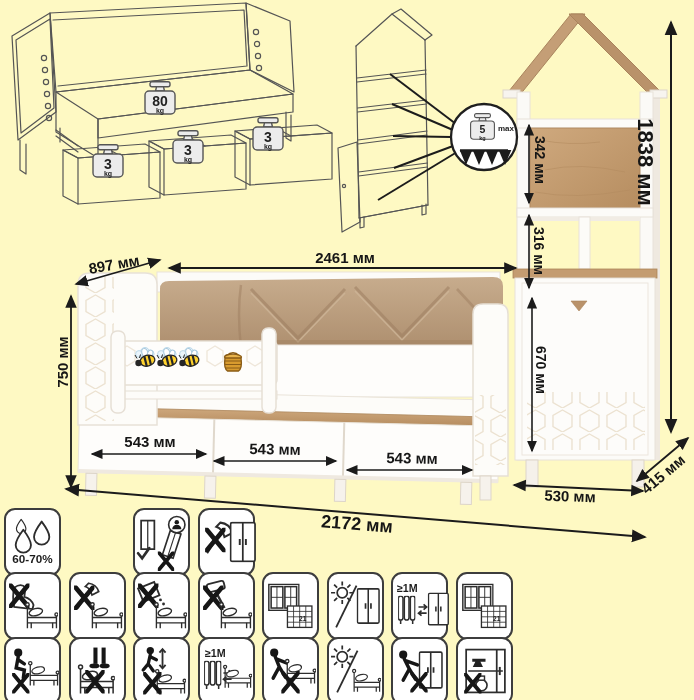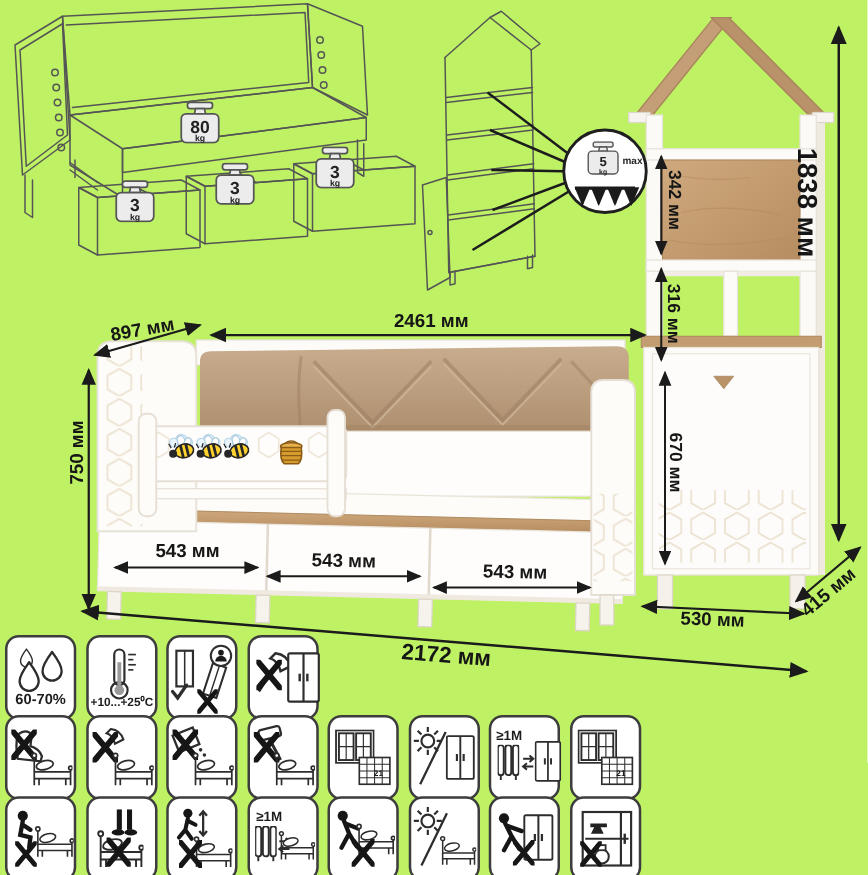--- a/index.html
+++ b/index.html
@@ -1,16 +1,16 @@
 <!DOCTYPE html>
 <html><head>
 <meta charset="utf-8">
 <style>
   html,body{margin:0;padding:0;background:#fff}
-  .canvas{position:relative;width:694px;height:700px;background:#bef264;overflow:hidden;
+  .canvas{position:relative;width:694px;height:700px;background:#fef9c3;overflow:hidden;
           font-family:"Liberation Sans",sans-serif}
   .canvas svg{position:absolute;overflow:visible}
   .dim{position:absolute;font-weight:bold;color:#161616;white-space:nowrap;line-height:1}
   .icon{position:absolute;width:57px;height:68px;border:2.4px solid #3d3d3d;border-radius:11px;
         background:#fff;box-sizing:border-box}
   .icon svg{position:absolute;left:0;top:0;width:100%;height:100%}
   .wire{stroke:#555;stroke-width:1.2;fill:none;stroke-linejoin:round;stroke-linecap:round}
   .dl{stroke:#1b1b1b}
   text{font-family:"Liberation Sans",sans-serif}
 </style>
@@ -336,35 +336,20 @@
 <div class="dim" style="left:541px;top:370px;font-size:14px;transform:translate(-50%,-50%) rotate(90deg)">670 мм</div>
 
 <div class="icon" style="left:4px;top:508px">
   <svg viewBox="0 0 52 52">
     <use href="#sym-drop" width="20" height="25" x="6" y="3" transform="scale(0.62) translate(8,2)"></use>
     <use href="#sym-drop" width="20" height="25" x="25" y="5"></use>
     <use href="#sym-drop" width="20" height="25" x="7" y="13"></use>
     <text x="26" y="47" font-size="11.5" font-weight="bold" text-anchor="middle" fill="#1c1c1c">60-70%</text>
   </svg>
 </div>
-<div class="icon" style="left:69px;top:508px">
-  <svg viewBox="0 0 52 52">
-    <g stroke="#2d2d2d" fill="none" stroke-width="1.7">
-      <rect x="20" y="4" width="8" height="28" rx="4"></rect>
-      <circle cx="24" cy="36" r="6.5"></circle>
-      <circle cx="24" cy="36" r="3.8" fill="#9a9a9a" stroke="none"></circle>
-      <line x1="24" y1="33" x2="24" y2="14" stroke="#9a9a9a" stroke-width="3"></line>
-      <line x1="31" y1="8" x2="37" y2="8" stroke-width="1.3"></line>
-          <line x1="31" y1="12" x2="35" y2="12" stroke-width="1.3"></line>
-      <line x1="31" y1="16" x2="37" y2="16" stroke-width="1.3"></line>
-          <line x1="31" y1="20" x2="35" y2="20" stroke-width="1.3"></line>
-    </g>
-    <text x="26" y="48.5" font-size="9.3" font-weight="bold" text-anchor="middle" fill="#1c1c1c">+10...+25⁰C</text>
-  </svg>
-</div>
 <div class="icon" style="left:133px;top:508px">
   <svg viewBox="0 0 52 52">
     <rect x="6" y="5" width="13" height="28" fill="#fff" stroke="#2d2d2d" stroke-width="1.7"></rect>
     <line x1="12.5" y1="5" x2="12.5" y2="33" stroke="#2d2d2d" stroke-width="1.2"></line>
     <path d="M3,37 l4,5 l7,-10" stroke="#2d2d2d" stroke-width="2.6" fill="none" stroke-linecap="round"></path>
     <g transform="rotate(18 36 30)">
       <rect x="30" y="16" width="11" height="25" fill="#fff" stroke="#2d2d2d" stroke-width="1.6"></rect>
       <line x1="35.5" y1="16" x2="35.5" y2="41" stroke="#2d2d2d" stroke-width="1.1"></line>
     </g>
     <circle cx="41" cy="9" r="8" fill="#fff" stroke="#2d2d2d" stroke-width="1.6"></circle>

